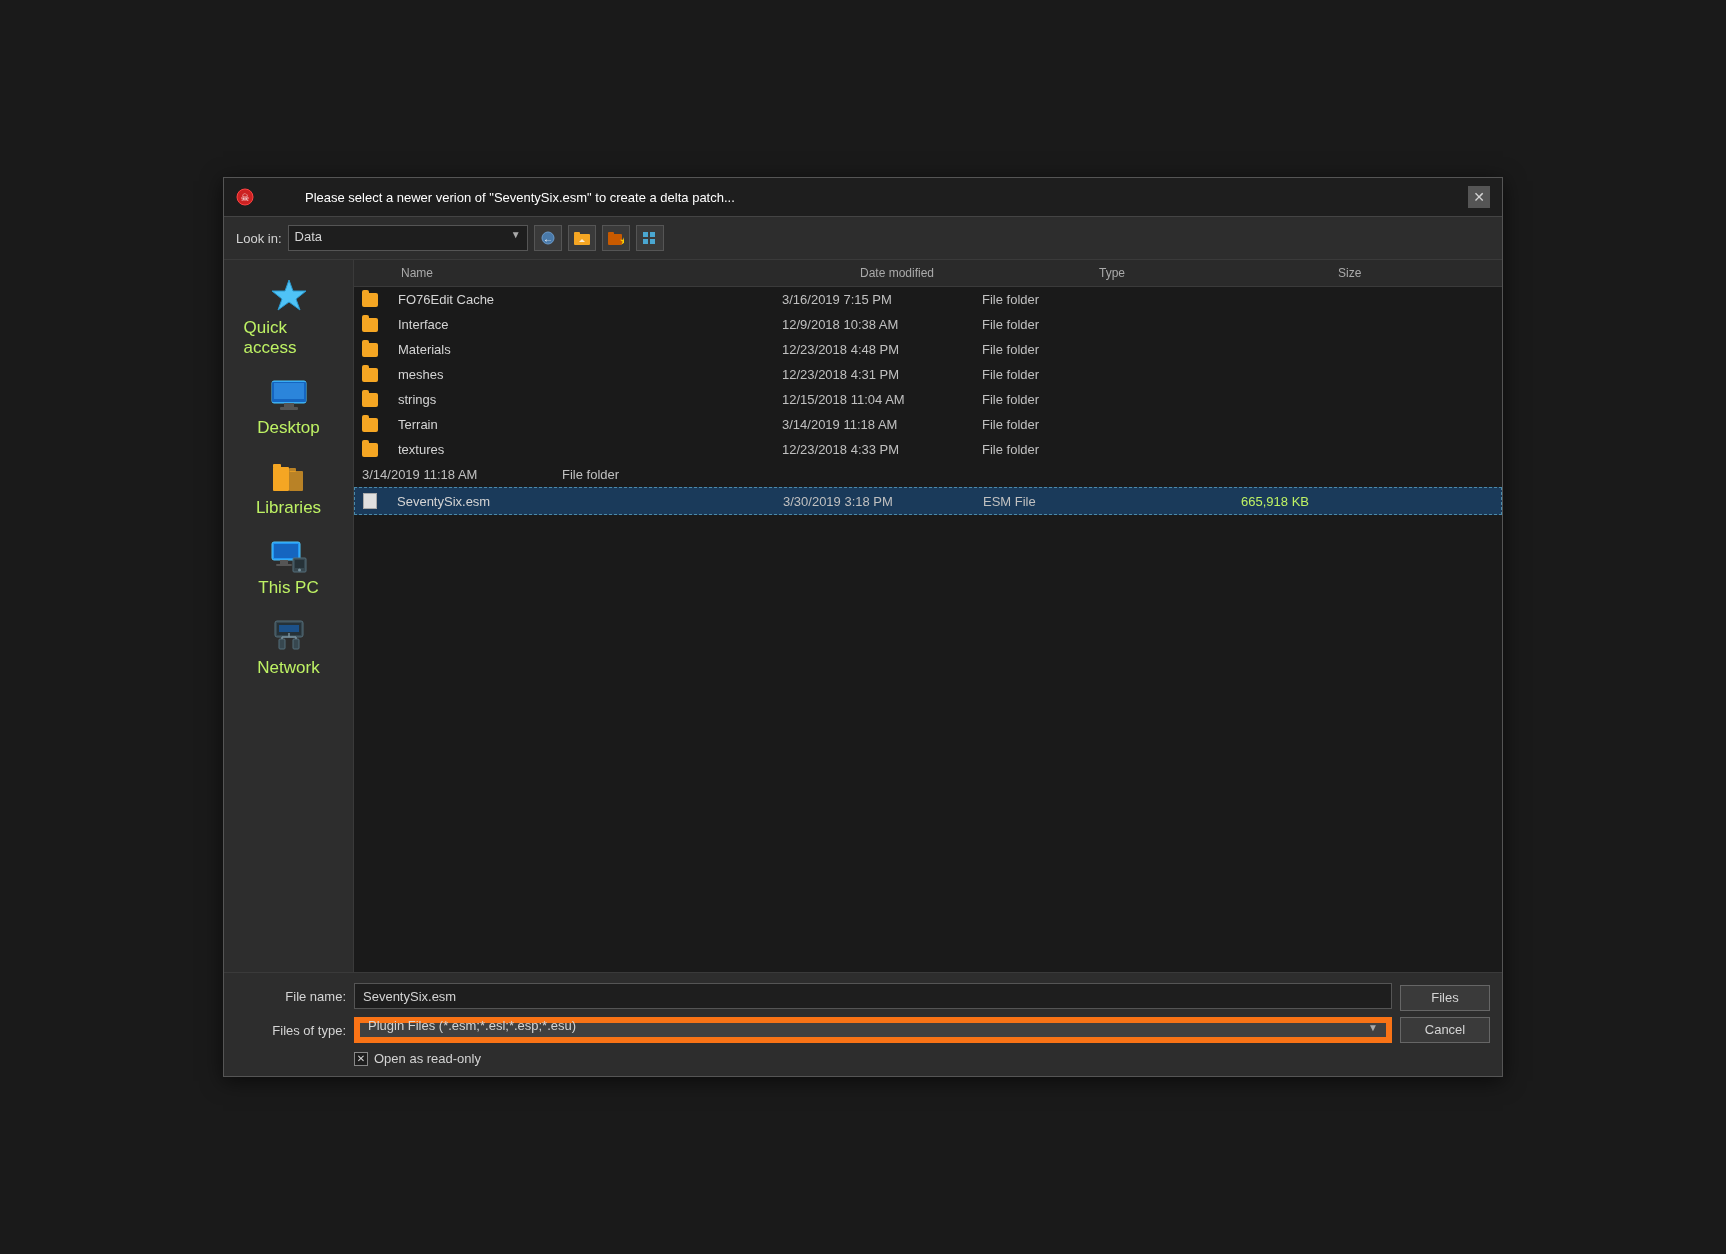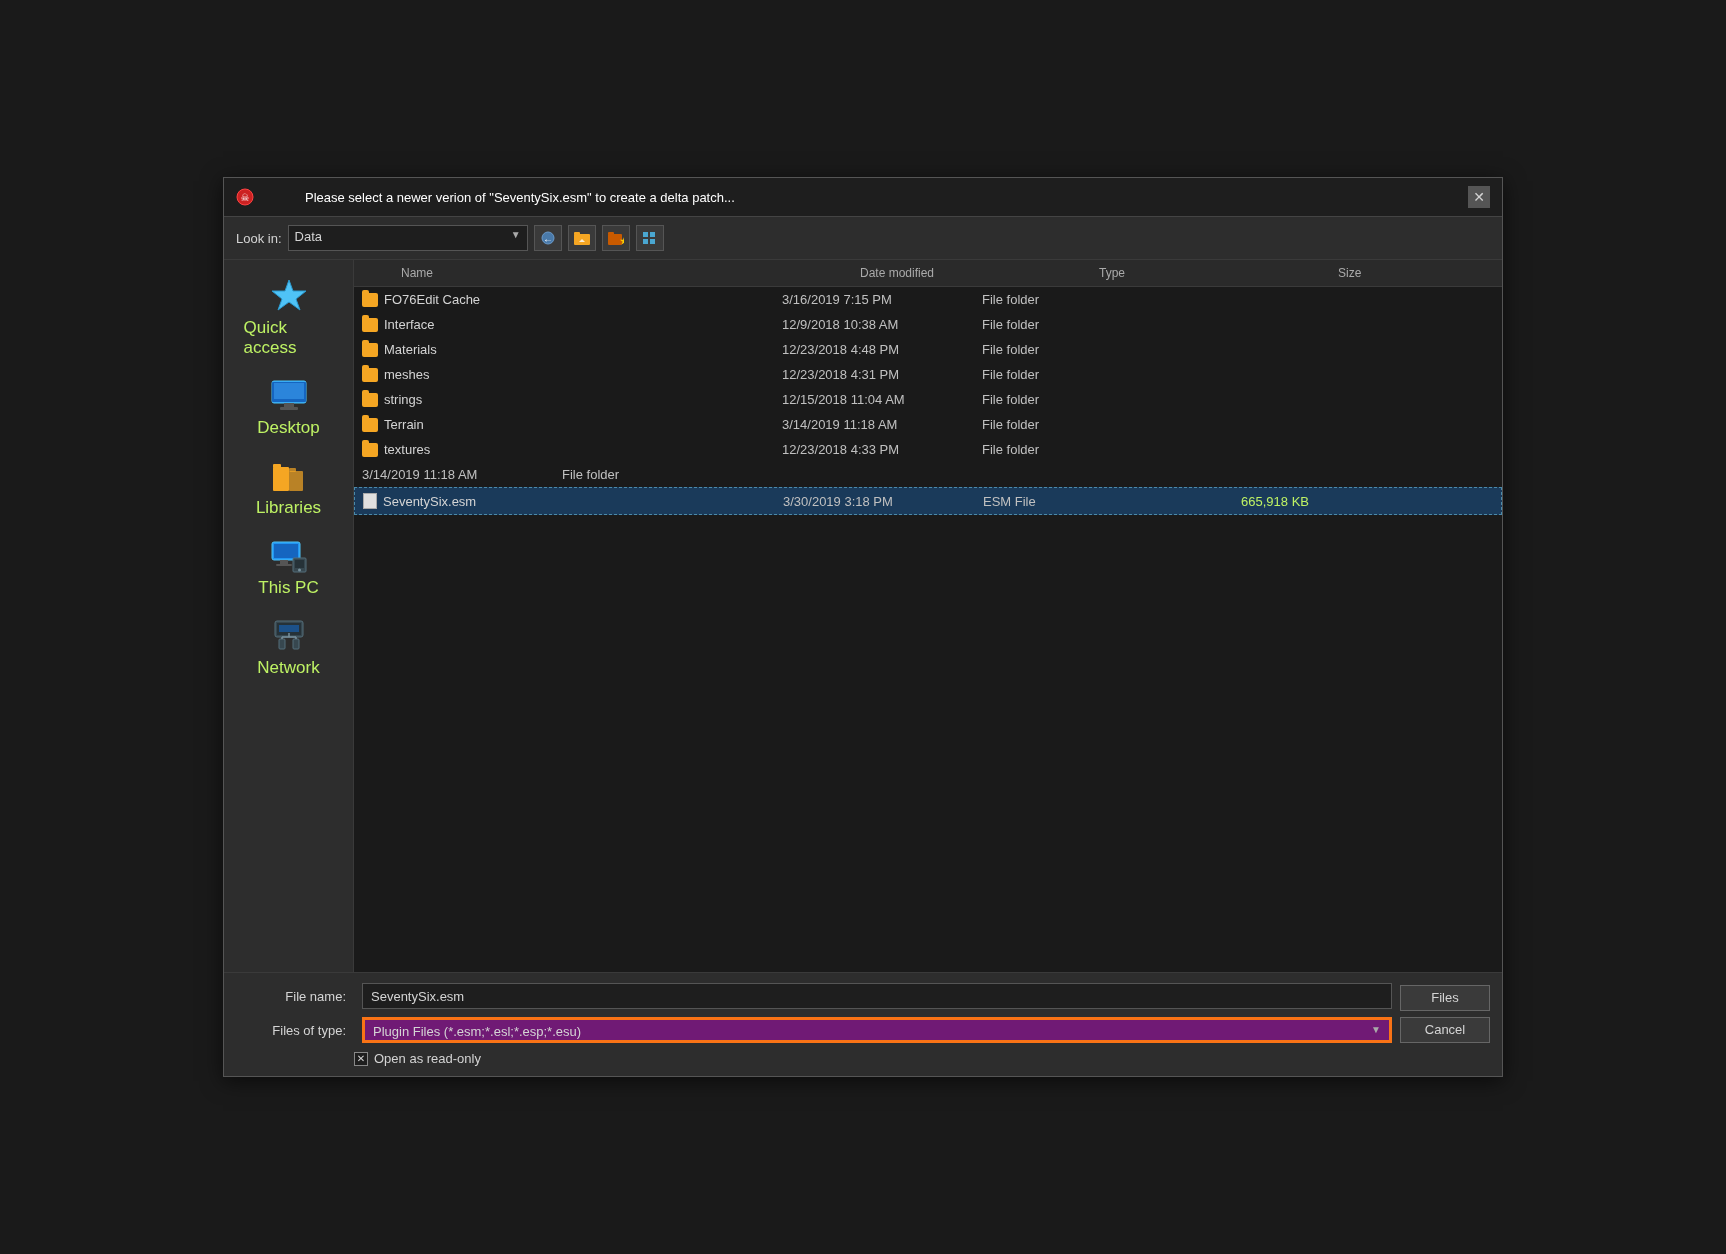--- a/index.html
+++ b/index.html
@@ -186,21 +186,21 @@
       padding: 3px 8px;
       font-size: 13px;
       white-space: nowrap;
       overflow: hidden;
       text-overflow: ellipsis;
     }
     .file-cell.name {
       width: 420px;
       display: flex;
       align-items: center;
-      gap: 6px;
+      gap: 20px;
     }
     .file-cell.date { width: 200px; color: #c0c0c0; }
     .file-cell.type { width: 200px; color: #c0c0c0; }
     .file-cell.size { width: 150px; color: #bef264; text-align: right; padding-right: 16px; }
 
     .folder-icon-sm {
       width: 16px;
       height: 14px;
       background: #f5a623;
       border-radius: 0 2px 2px 2px;
@@ -233,47 +233,47 @@
     .bottom-panel {
       padding: 10px 12px;
       background: #2d2d2d;
       border-top: 1px solid #3a3a3a;
       flex-shrink: 0;
     }
     .bottom-row {
       display: flex;
       align-items: center;
       margin-bottom: 8px;
-      gap: 16px;
+      gap: 8px;
     }
     .bottom-label {
       width: 110px;
       color: #d4d4d4;
       font-size: 13px;
       text-align: right;
     }
     .bottom-input {
       flex: 1;
       background: #1e1e1e;
       border: 1px solid #555;
       color: #d4d4d4;
       padding: 4px 8px;
       font-size: 13px;
       height: 26px;
     }
     .bottom-combo {
       flex: 1;
-      background: #701a75;
-      border: 3px solid #f97316;
+      background: #404040;
+      border: 6px solid #f97316;
       color: #d4d4d4;
       padding: 4px 8px;
       font-size: 13px;
       height: 26px;
       display: flex;
-      align-items: flex-start;
+      align-items: flex-end;
       justify-content: space-between;
     }
     .action-btn {
       width: 90px;
       height: 26px;
       background: #3a3a3a;
       border: 1px solid #666;
       color: #d4d4d4;
       cursor: pointer;
       font-size: 13px;

